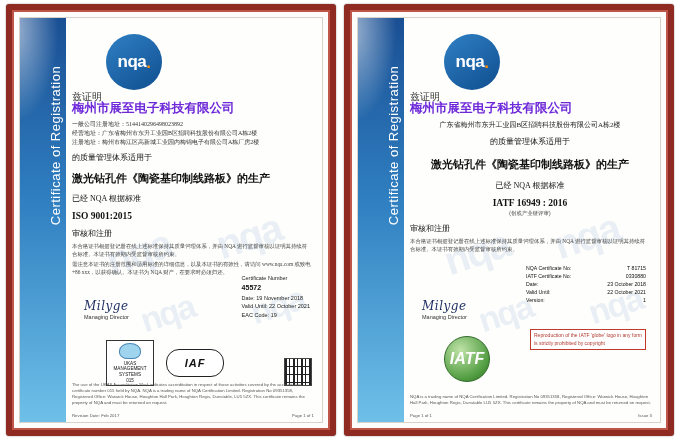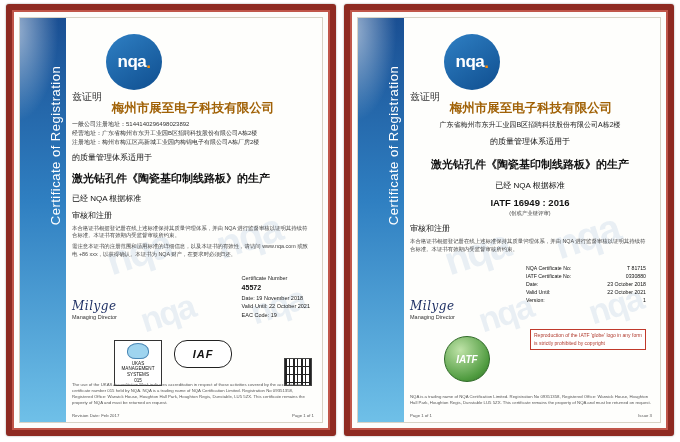--- a/index.html
+++ b/index.html
@@ -82,40 +82,40 @@
     font-size:17px;font-weight:bold;letter-spacing:-.5px;
   }
   .logo .dot{color:#ff8a00;font-size:17px;line-height:1;}
 
   .label-cert{
     position:absolute;left:0;top:66px;
     font-size:10px;color:#333;
   }
   .company{
     position:absolute;left:0;right:0;top:76px;
-    text-align:center;
-    font-size:12.5px;font-weight:bold;color:#a16207;
+    font-size:12.5px;font-weight:bold;color:#6d28d9;
   }
   .lines{
     position:absolute;left:0;right:2px;top:96px;
     font-size:6px;color:#333;line-height:1.5;
     text-align:left;
+    font-family:Liberation Serif, serif;
   }
   .lines.center{text-align:center;font-size:7px;color:#222;}
   .blk{margin-top:5px;}
   .blk .h{font-size:8px;color:#111;}
   .blk .sub{font-size:11px;color:#111;font-weight:bold;}
   .std{
     font-size:9.5px;font-weight:bold;color:#111;margin-top:4px;
   }
   .small{font-size:5.4px;color:#444;line-height:1.45;}
 
   
   .sig{
-    position:absolute;left:0;bottom:96px;
+    position:absolute;left:12px;bottom:96px;
     font-size:6px;color:#222;
   }
   .sig .name{
     font-family:"DejaVu Serif", serif;
     font-style:italic;font-size:12px;color:#1e2f63;
     letter-spacing:.5px;
   }
   .sig .role{font-size:5.5px;color:#333;margin-top:1px;}
 
   .meta{
@@ -130,21 +130,21 @@
     font-size:4.3px;color:#555;line-height:1.4;
   }
   .foot-row{
     position:absolute;left:52px;right:8px;bottom:4px;
     font-size:4.3px;color:#555;
     display:flex;justify-content:space-between;
   }
 
   
   .marks{
-    position:absolute;left:86px;bottom:36px;display:flex;gap:12px;align-items:flex-start;margin-left:8px;
+    position:absolute;left:86px;bottom:36px;display:flex;gap:12px;align-items:center;
   }
   .ukas{
     width:46px;height:44px;border:1px solid #333;background:#fff;
     display:flex;flex-direction:column;align-items:center;justify-content:center;
     font-size:4.6px;color:#111;line-height:1.25;text-align:center;
   }
   .ukas .crown{
     width:20px;height:14px;border-radius:50% 50% 40% 40%;
     background:#9fd4ef;border:1px solid #4a87b5;margin-bottom:2px;
   }
@@ -164,21 +164,21 @@
     border:1px solid #444;
   }
 
   
   .globe{
     position:absolute;left:86px;bottom:40px;
     width:44px;height:44px;border-radius:50%;
     background:radial-gradient(circle at 35% 30%,#bfe3a8,#4f9b3f 70%,#2f6a27);
     border:1px solid #2f6a27;
     display:flex;align-items:center;justify-content:center;
-    color:#fff;font-size:10px;font-weight:bold;font-style:italic;
+    color:#fff;font-size:16px;font-weight:bold;font-style:italic;
   }
   .redbox{
     position:absolute;right:6px;bottom:66px;
     width:116px;
     border:1px solid #c0392b;
     padding:2px 3px;box-sizing:border-box;
     font-size:5px;color:#b03a2e;line-height:1.5;
     background:#fff;
   }
   .infobox{
@@ -217,20 +217,21 @@
 
         <div class="lines">
           <div>一般公司注册地址：5144140296498023892</div>
           <div>经营地址：广东省梅州市东升工业园B区招聘科技股份有限公司A栋2楼</div>
           <div>注册地址：梅州市梅江区高新城工业园内梅锦电子有限公司A栋厂房2楼</div>
 
           <div class="blk">
             <div class="h">的质量管理体系适用于</div>
             <div class="sub" style="margin-top:6px">激光钻孔件《陶瓷基印制线路板》的生产</div>
             <div class="h" style="margin-top:6px">已经 NQA 根据标准</div>
+            <div class="std">ISO 9001:2015</div>
           </div>
 
           <div class="blk">
             <div class="h">审核和注册</div>
             <div class="small" style="margin-top:3px">本合格证书根据登记册在线上述标准保持其质量管理体系，并由 NQA 进行监督审核以证明其持续符合标准。本证书有效期内受监督审核所约束。</div>
             <div class="small" style="margin-top:3px">需注意本证书的注册范围和适用标准的详细信息，以及本证书的有效性，请访问 www.nqa.com 或致电 +86 xxx，以获得确认。本证书为 NQA 财产，在要求时必须归还。</div>
           </div>
         </div>
 
         <div class="sig">

